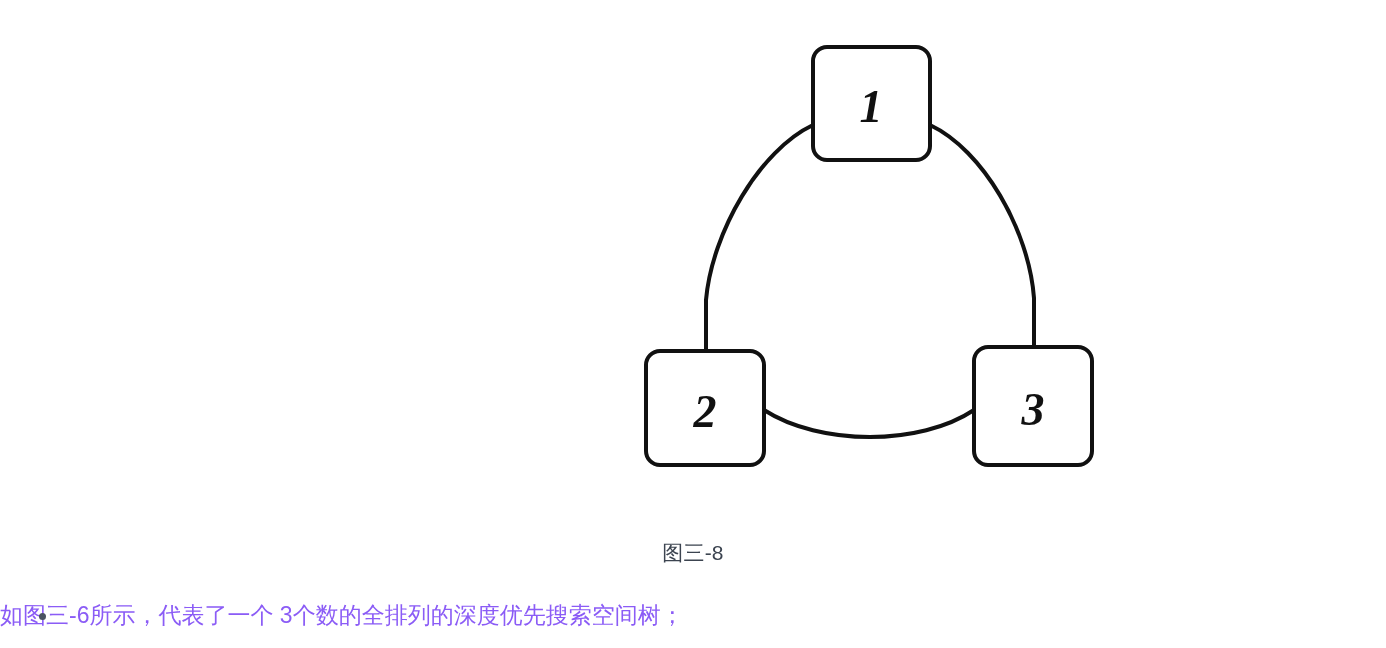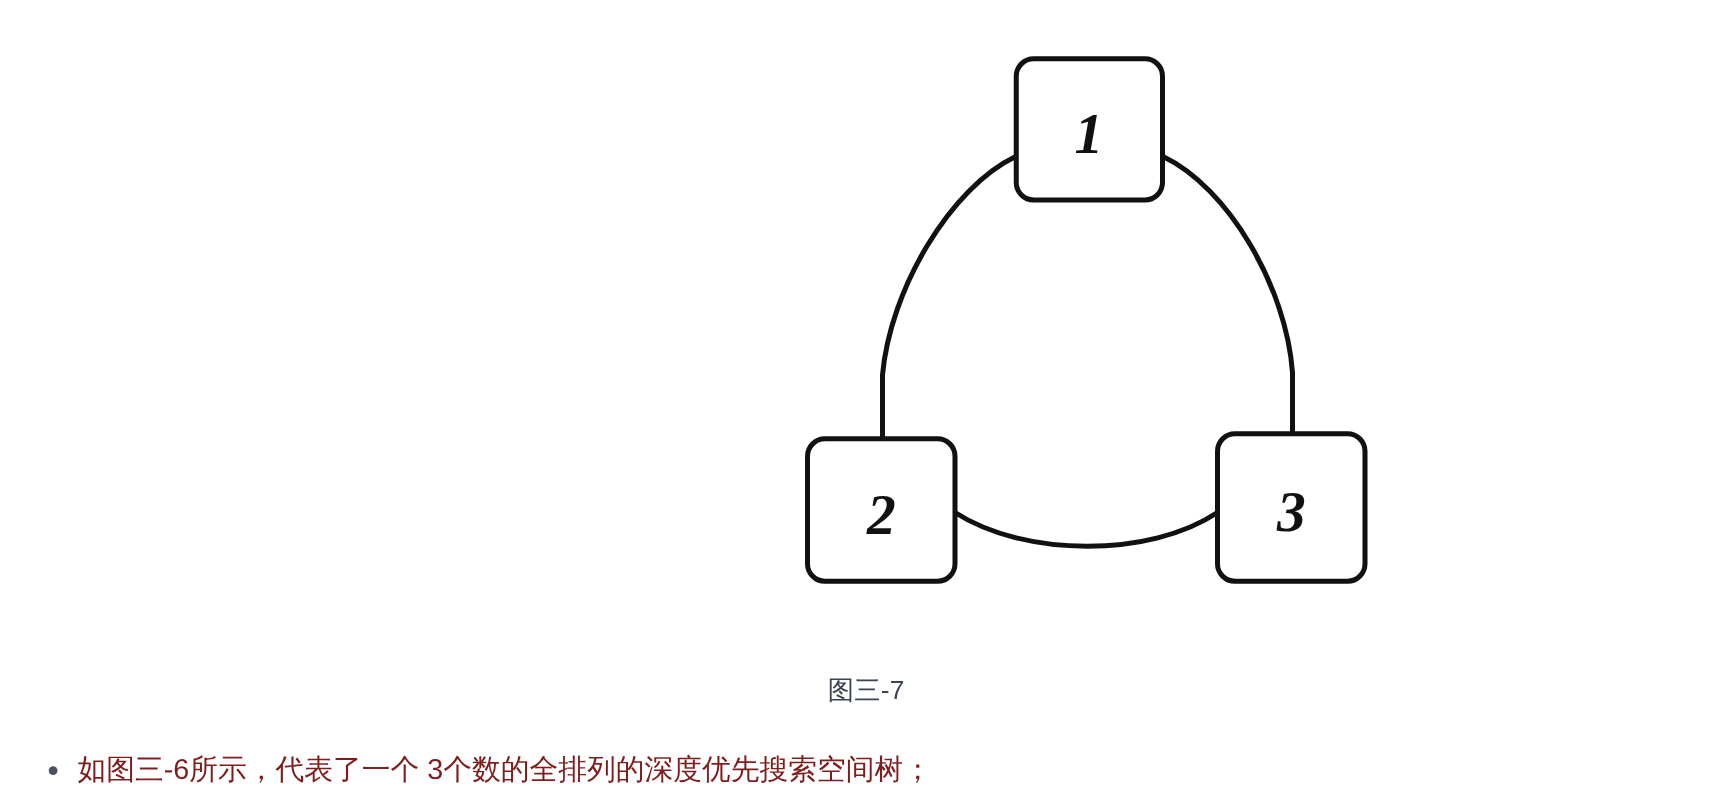--- a/index.html
+++ b/index.html
@@ -65,25 +65,24 @@
     position: absolute;
     left: 0;
     top: 596px;
     width: 1386px;
     margin: 0;
     padding: 0;
     list-style: none;
   }
   .bullet-item {
     position: relative;
-    padding-left: 62px;
     font-family: "Liberation Sans", "DejaVu Sans", sans-serif;
     font-size: 23px;
     line-height: 38px;
-    color: #7f1d1d;
+    color: #8b5cf6;
     white-space: nowrap;
   }
   .bullet-marker {
     position: absolute;
     left: 39px;
     top: 17px;
     width: 7px;
     height: 7px;
     border-radius: 50%;
     background: #4a5261;
@@ -113,21 +112,21 @@
         <text class="node-label" x="705" y="427" text-anchor="middle">2</text>
       </g>
 
       <g>
         <rect x="974" y="347" width="118" height="118" rx="14" ry="14" fill="#ffffff" stroke="#111111" stroke-width="4"></rect>
         <text class="node-label" x="1033" y="425" text-anchor="middle">3</text>
       </g>
     </svg>
   </div>
 
-  <div id="figure-caption">图三-7</div>
+  <div id="figure-caption">图三-8</div>
 
   <ul id="bullet-list">
     <li class="bullet-item">
       <span class="bullet-marker"></span>
       <span>如图三-6所示，代表了一个 3个数的全排列的深度优先搜索空间树；</span>
     </li>
   </ul>
 
 </div>
 

